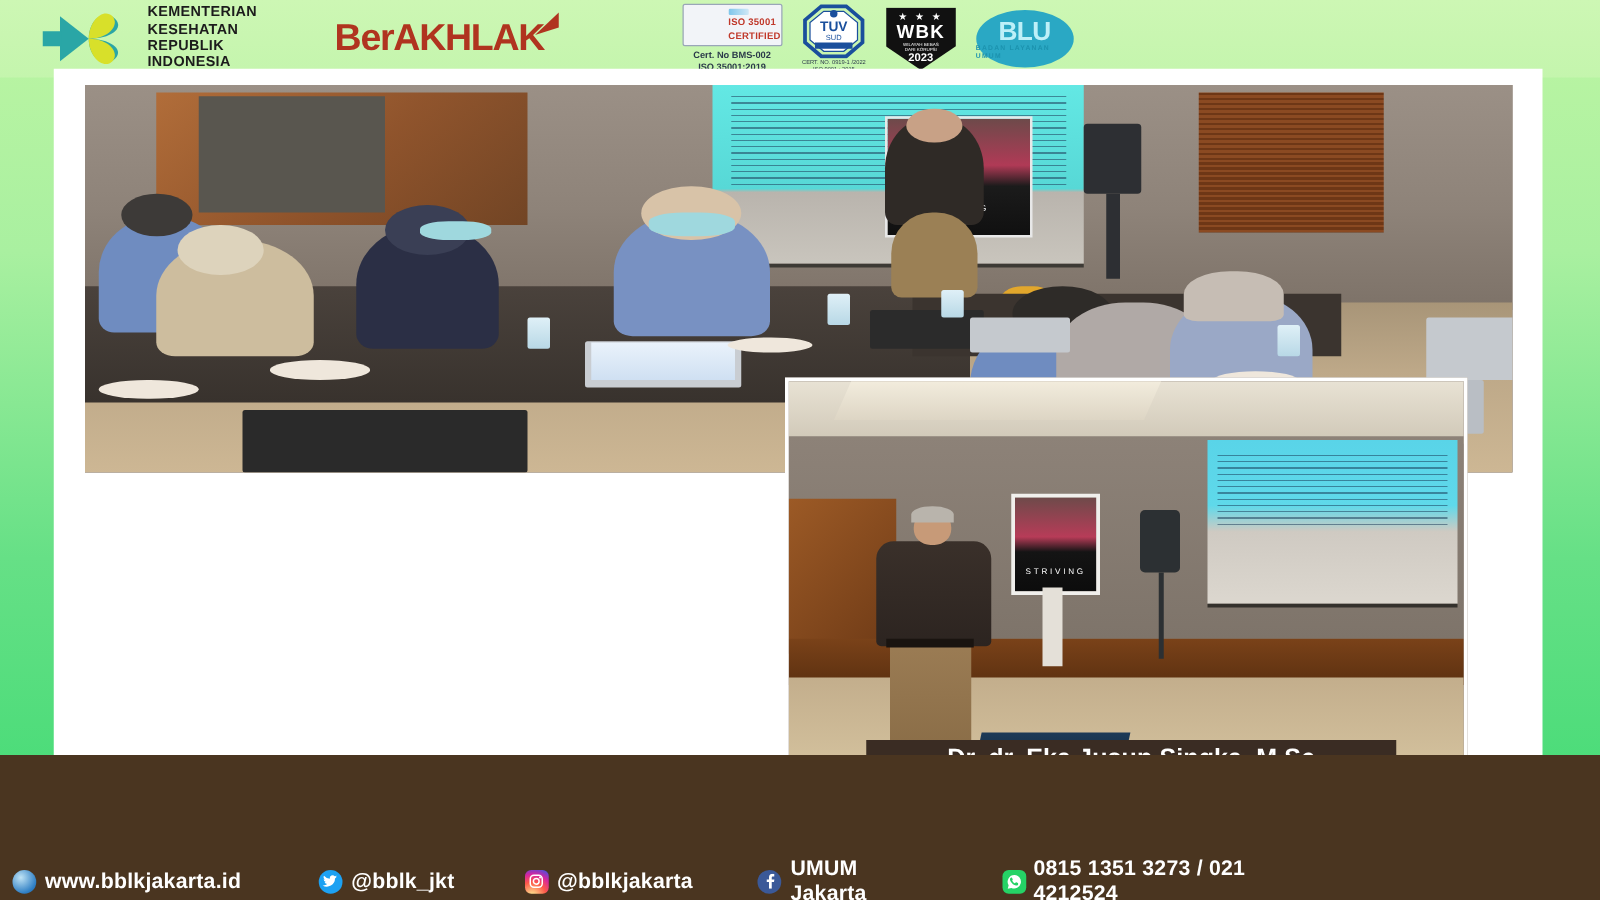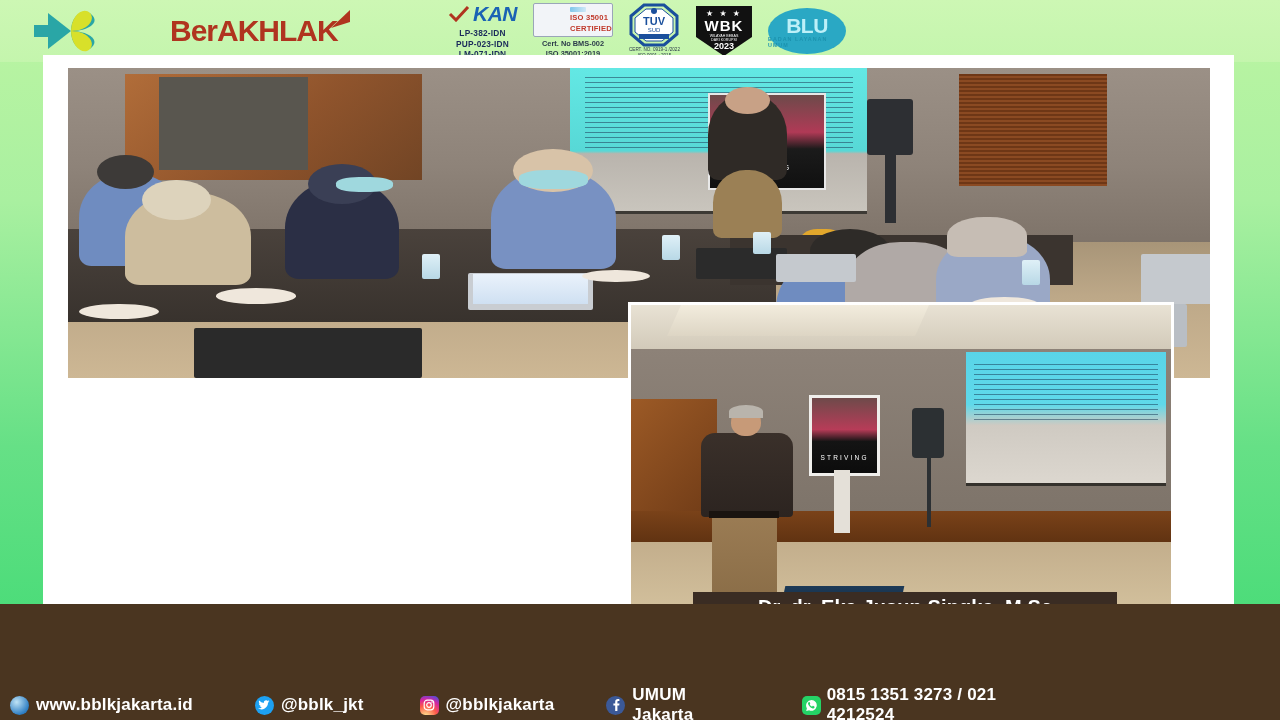--- a/index.html
+++ b/index.html
@@ -222,44 +222,37 @@
         <svg viewBox="0 0 74 56" width="74" height="56">
           <path d="M37 28 L14 10 L14 46 Z" fill="#2aa6a6"></path>
           <path d="M37 28 C37 12 50 4 58 12 C66 20 54 28 37 28 Z" fill="#2aa6a6"></path>
           <path d="M37 28 C53 28 66 36 58 44 C50 52 37 44 37 28 Z" fill="#2aa6a6"></path>
           <path d="M37 28 C37 12 24 4 16 12 C8 20 20 28 37 28 Z" fill="#d8e02a" opacity="0"></path>
           <path d="M37 28 C53 28 62 17 56 10 C49 3 37 13 37 28 Z" fill="#d8e02a"></path>
           <path d="M37 28 C53 28 62 39 56 46 C49 53 37 43 37 28 Z" fill="#d8e02a"></path>
           <rect x="0" y="22" width="15" height="12" fill="#2aa6a6"></rect>
         </svg>
       </div>
+      <div class="kemenkes-text">KEMENTERIAN
+KESEHATAN
+REPUBLIK
+INDONESIA</div>
     </div>
 
     <div class="berakhlak">
       <div style="position:relative;display:inline-block;">
         <span class="berakhlak-word">BerAKHLAK</span>
         <svg class="berakhlak-arrow" viewBox="0 0 26 26">
           <path d="M3 20 L22 2 L22 14 Z" fill="#b0341f"></path>
         </svg>
       </div>
     </div>
 
     <div class="certs">
 
-      <div class="cert">
-        <div class="kan-row">
-          <svg width="22" height="16" viewBox="0 0 22 16">
-            <path d="M2 8 L8 14 L20 1" stroke="#b0341f" stroke-width="3" fill="none"></path>
-          </svg>
-          <span class="kan-word">KAN</span>
-        </div>
-        <div class="kan-lines">LP-382-IDN
-PUP-023-IDN
-LM-071-IDN</div>
-      </div>
 
       <div class="cert">
         <div class="iso-badge">
           <div class="iso-left">
             <div class="iso-tick"></div>
             <div class="iso-t1">ISO 35001</div>
             <div class="iso-t1">CERTIFIED</div>
           </div>
           <div class="iso-grid"></div>
         </div>

